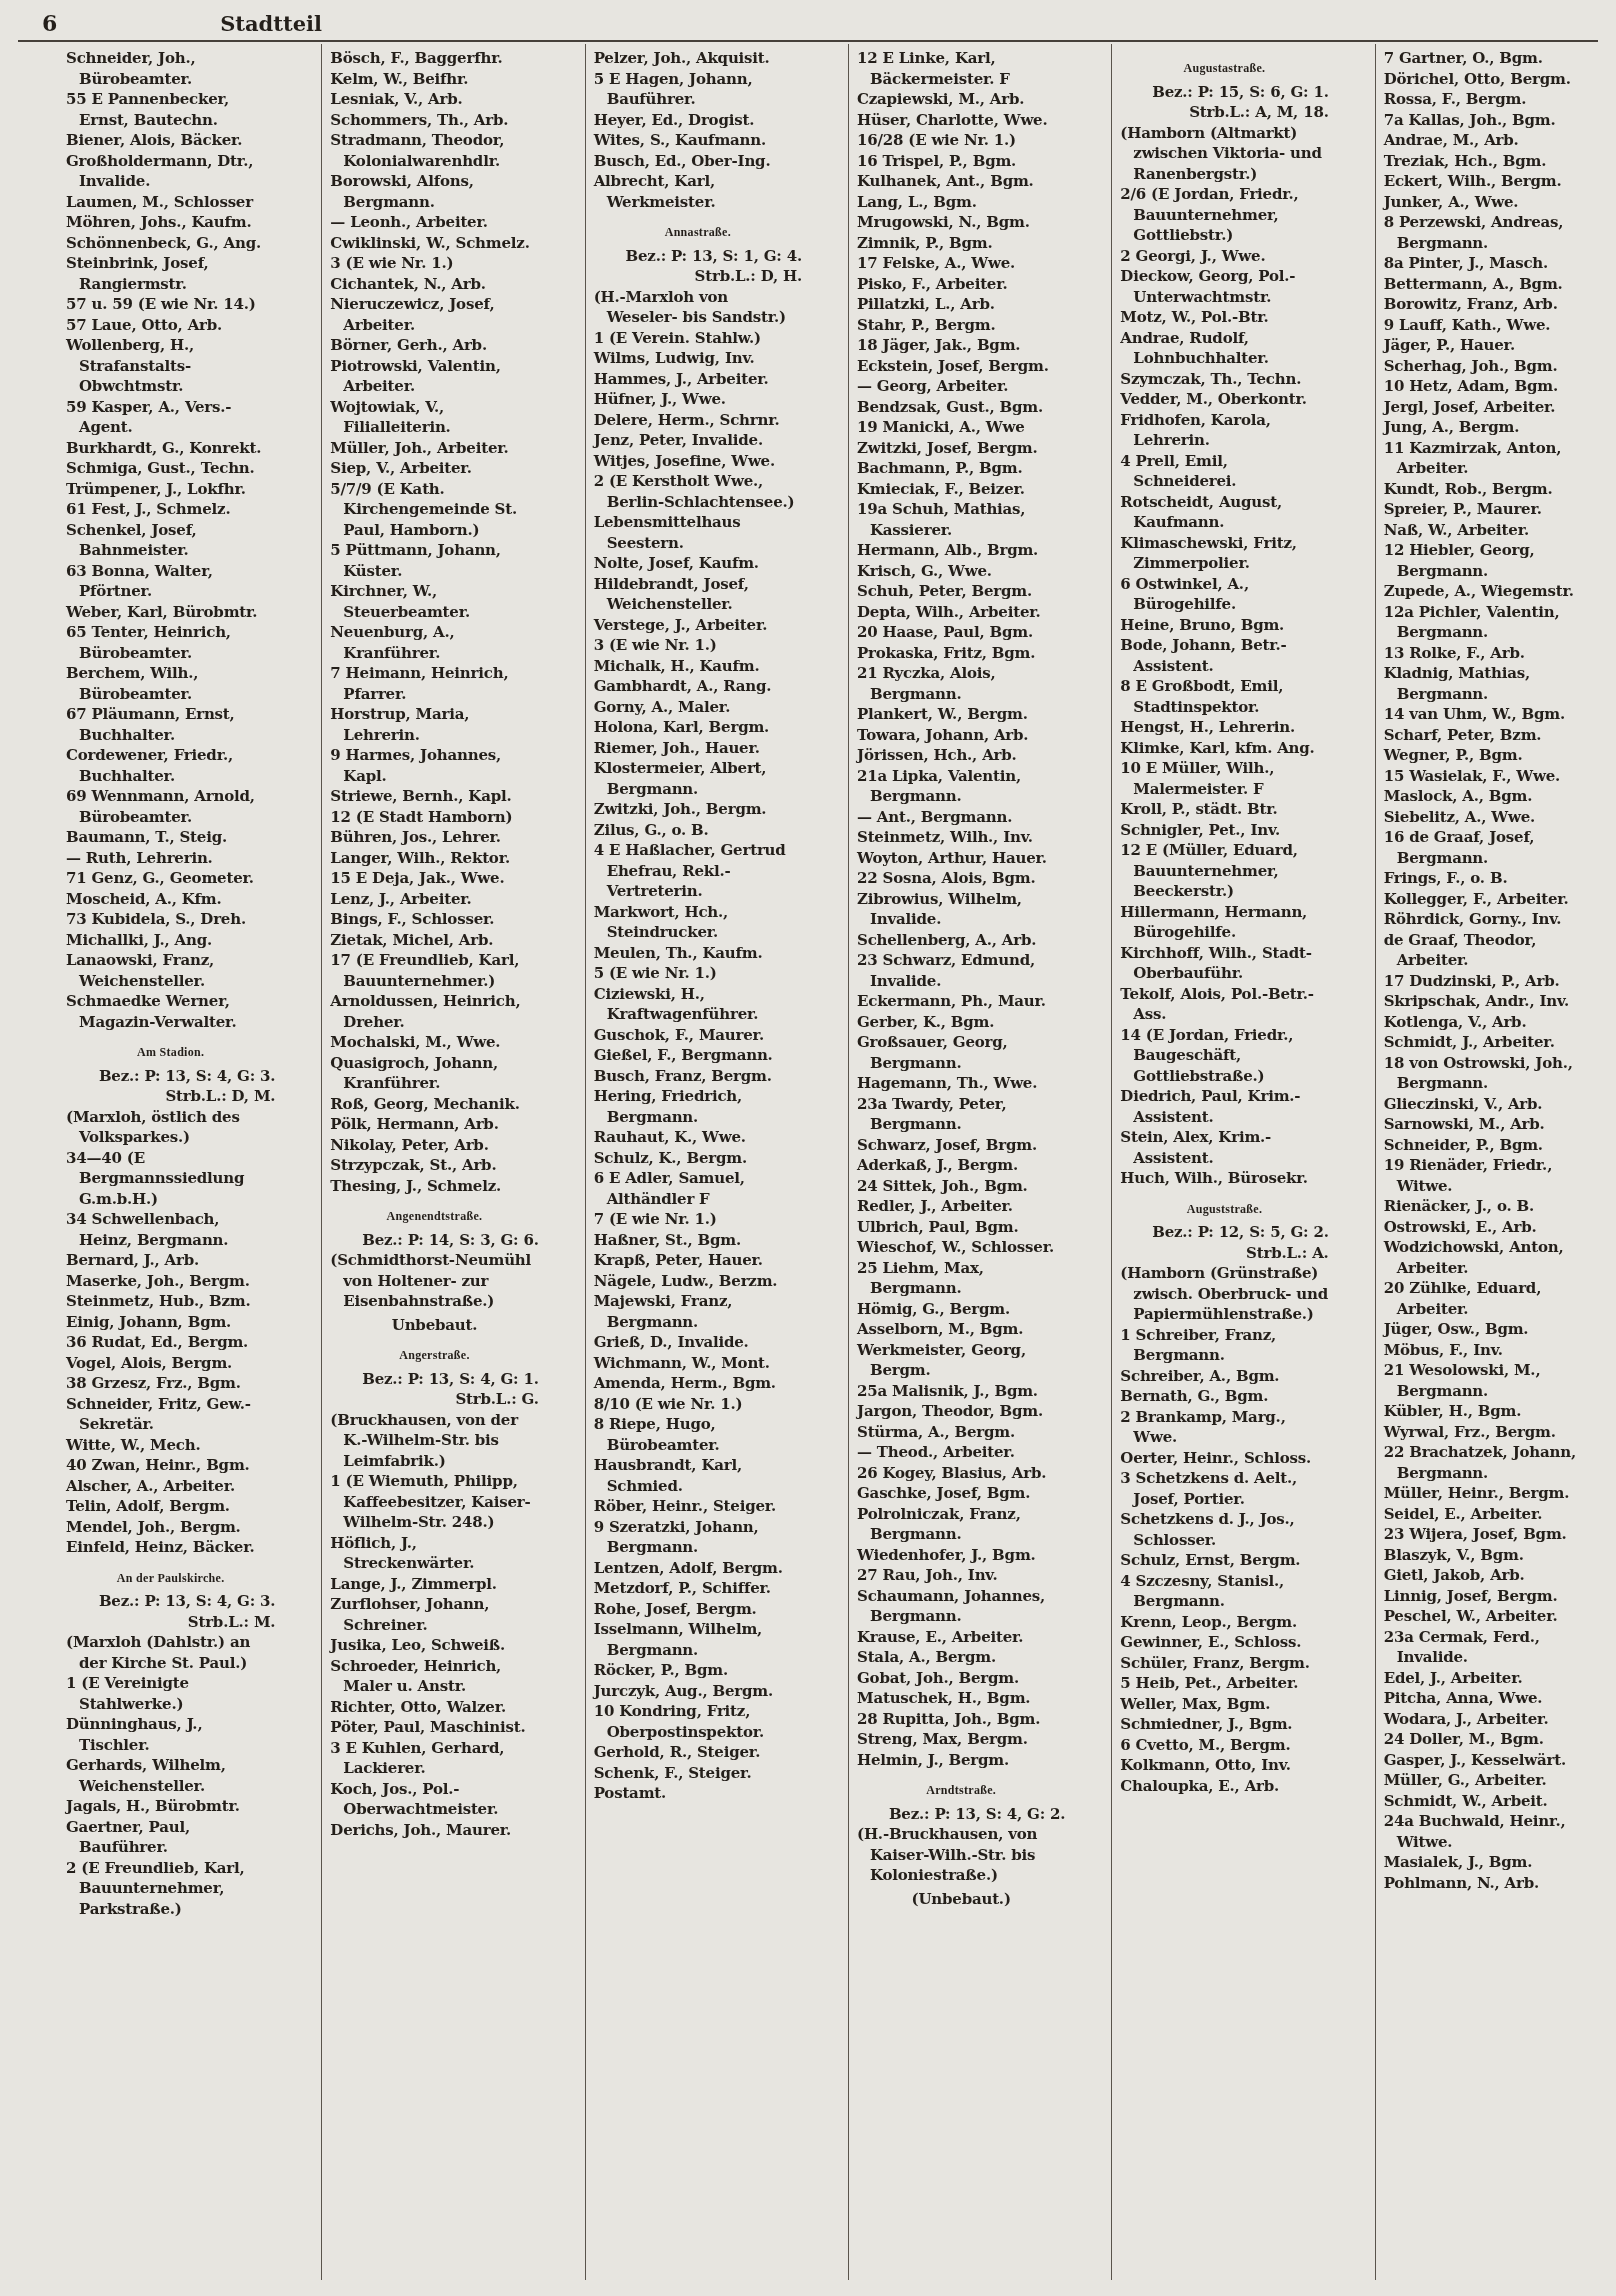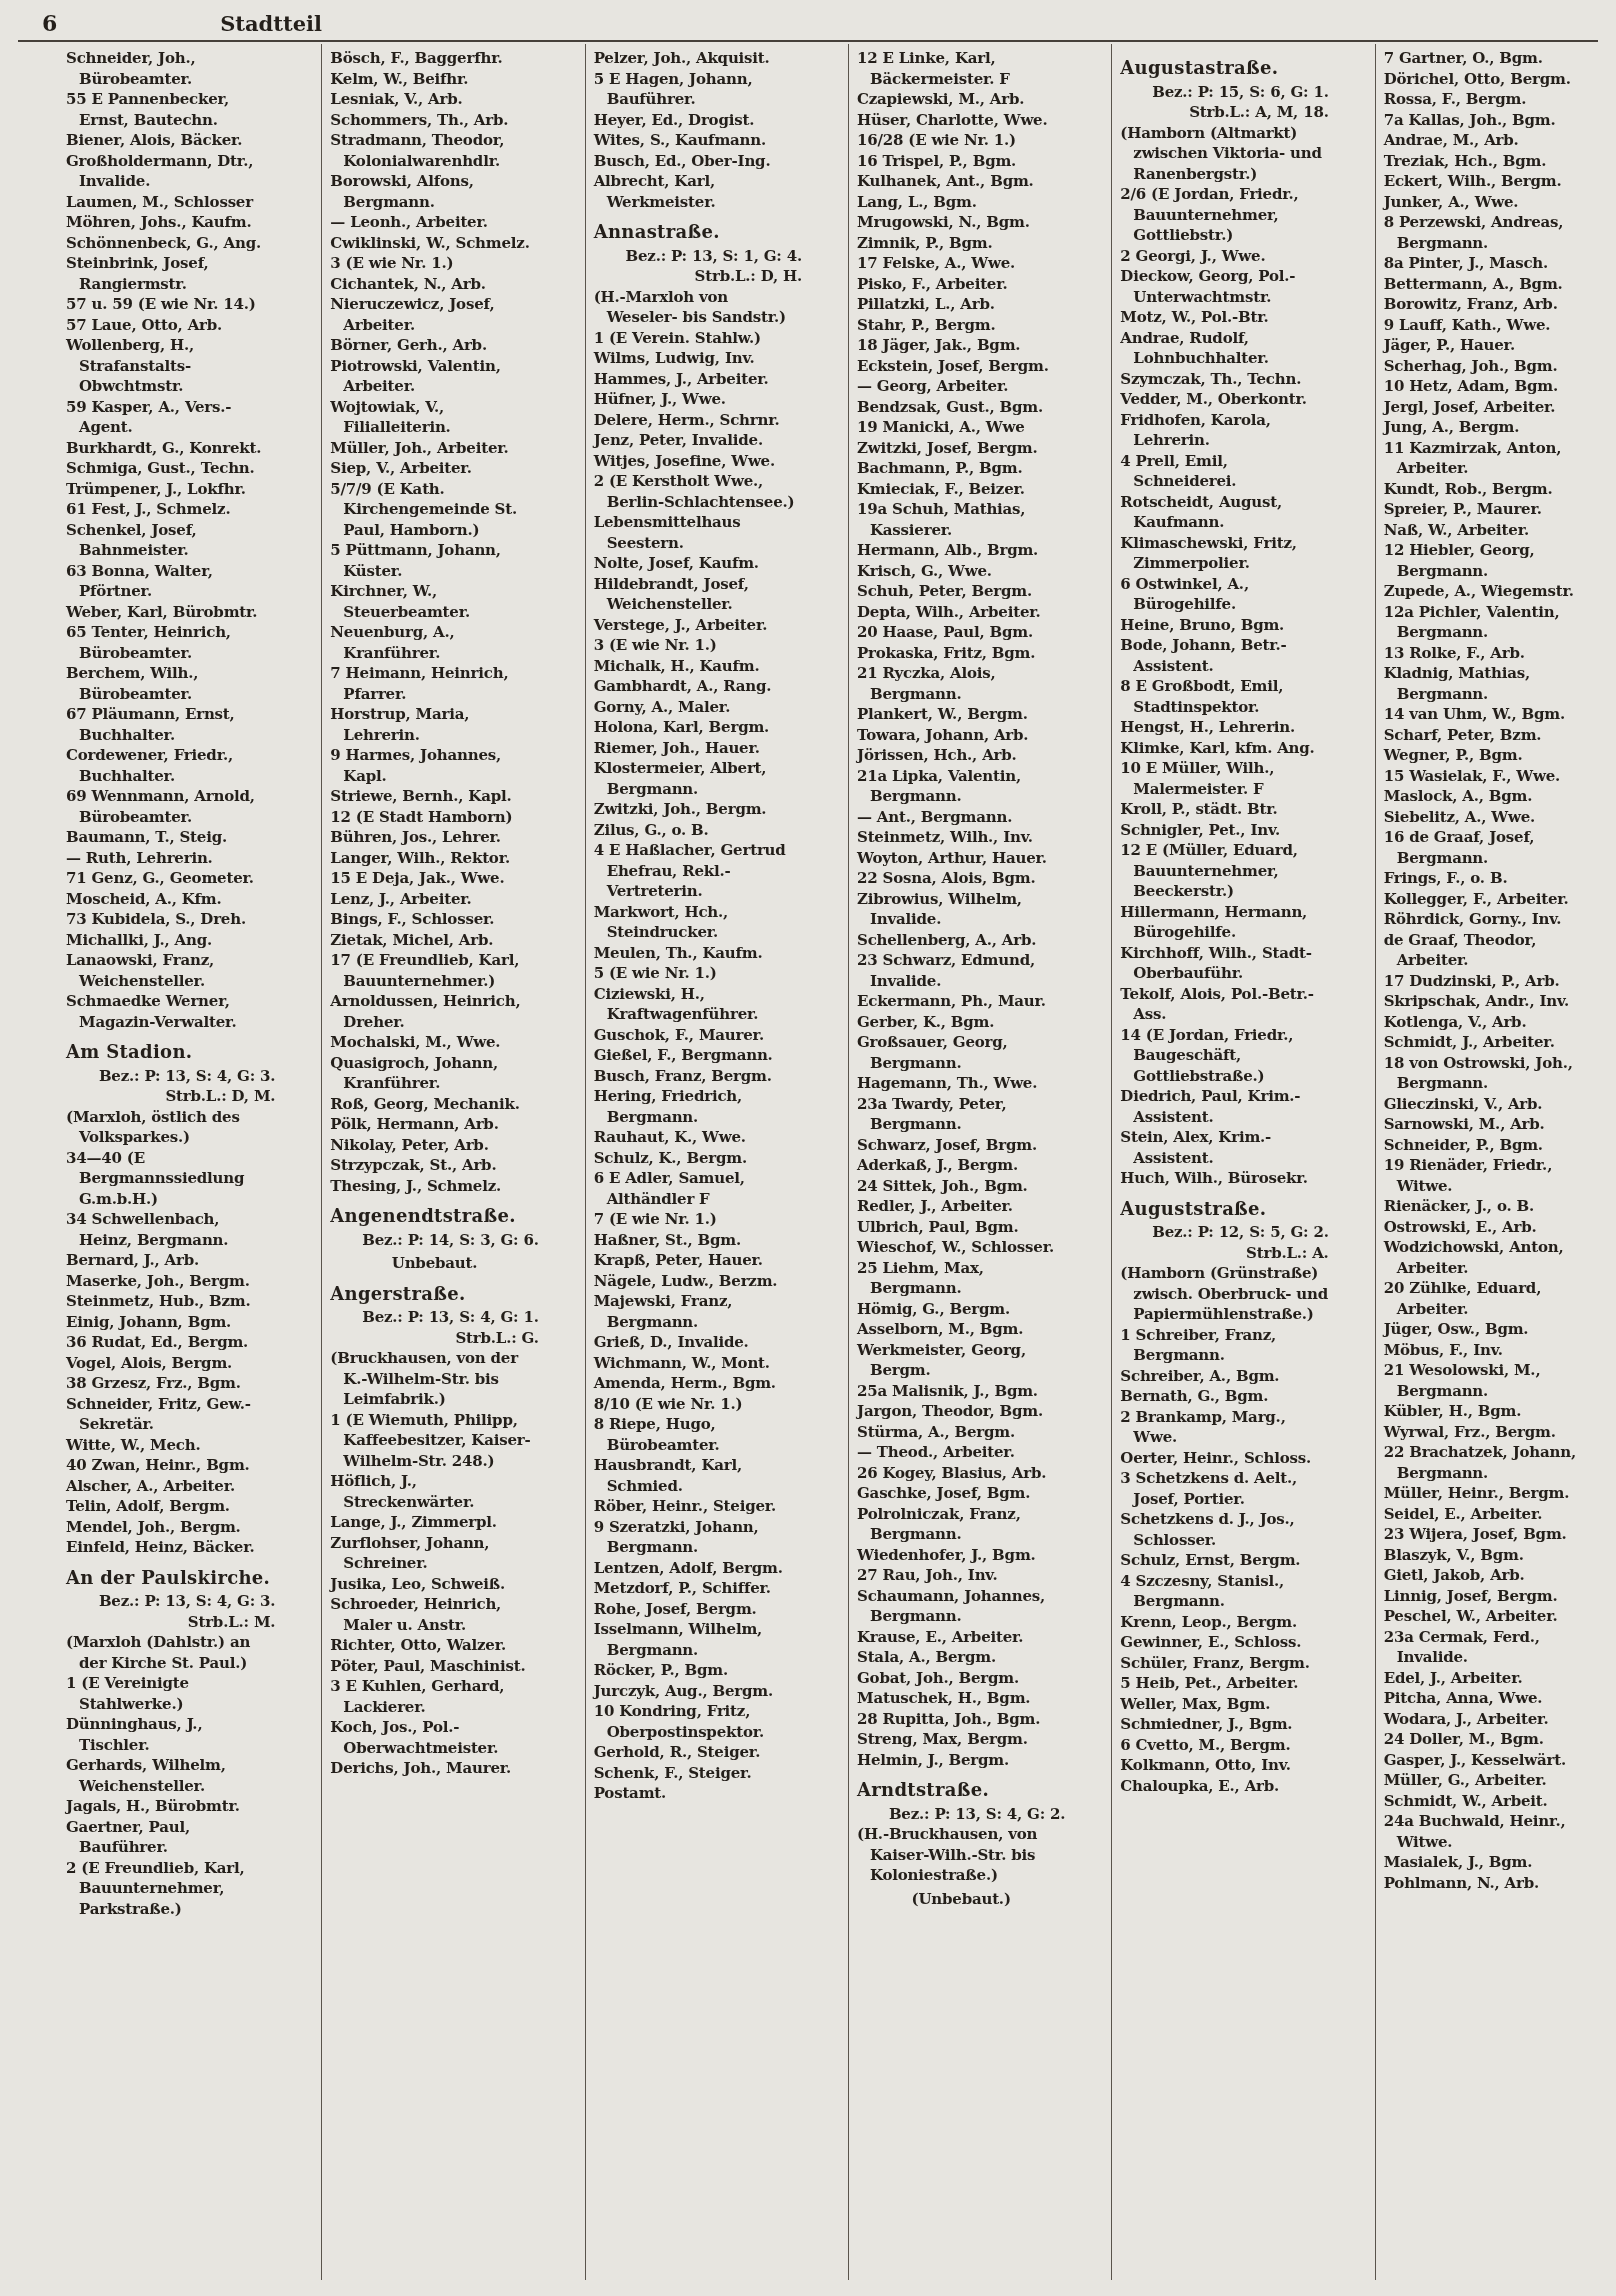--- a/index.html
+++ b/index.html
@@ -35,23 +35,25 @@
     line-height:20.5px;
     letter-spacing:-0.2px;
     margin-left:40px;
   }
   .col + .col{border-left:1.5px solid #5a544c;}
   .entry{
     text-indent:-13px;
     padding-left:13px;
   }
   .heading{
-    font-size:18px;
+    text-align:center;
+    font-size:12px;
     margin:10px 0 3px 0;
     letter-spacing:.3px;
+    font-family:Liberation Serif, serif;
   }
   .meta{text-align:right;}
   .center{text-align:center;margin:3px 0;}
 </style>
 </head>
 <body>
 
 <div class="page">
   <div class="pageheader">
     <span class="ph-left">6</span>
@@ -158,20 +160,21 @@
         <div class="entry">Arnoldussen, Heinrich, Dreher.</div>
         <div class="entry">Mochalski, M., Wwe.</div>
         <div class="entry">Quasigroch, Johann, Kranführer.</div>
         <div class="entry">Roß, Georg, Mechanik.</div>
         <div class="entry">Pölk, Hermann, Arb.</div>
         <div class="entry">Nikolay, Peter, Arb.</div>
         <div class="entry">Strzypczak, St., Arb.</div>
         <div class="entry">Thesing, J., Schmelz.</div>
         <div class="heading">Angenendtstraße.</div>
         <div class="meta">Bez.:  P: 14, S: 3, G: 6.</div>
+        <div class="entry">(Schmidthorst-Neumühl von Holtener- zur Eisenbahnstraße.)</div>
         <div class="center">Unbebaut.</div>
         <div class="heading">Angerstraße.</div>
         <div class="meta">Bez.:  P: 13, S: 4, G: 1.</div>
         <div class="meta">Strb.L.:  G.</div>
         <div class="entry">(Bruckhausen, von der K.-Wilhelm-Str. bis Leimfabrik.)</div>
         <div class="entry">1 (E Wiemuth, Philipp, Kaffeebesitzer, Kaiser-Wilhelm-Str. 248.)</div>
         <div class="entry">Höflich, J., Streckenwärter.</div>
         <div class="entry">Lange, J., Zimmerpl.</div>
         <div class="entry">Zurflohser, Johann, Schreiner.</div>
         <div class="entry">Jusika, Leo, Schweiß.</div>

